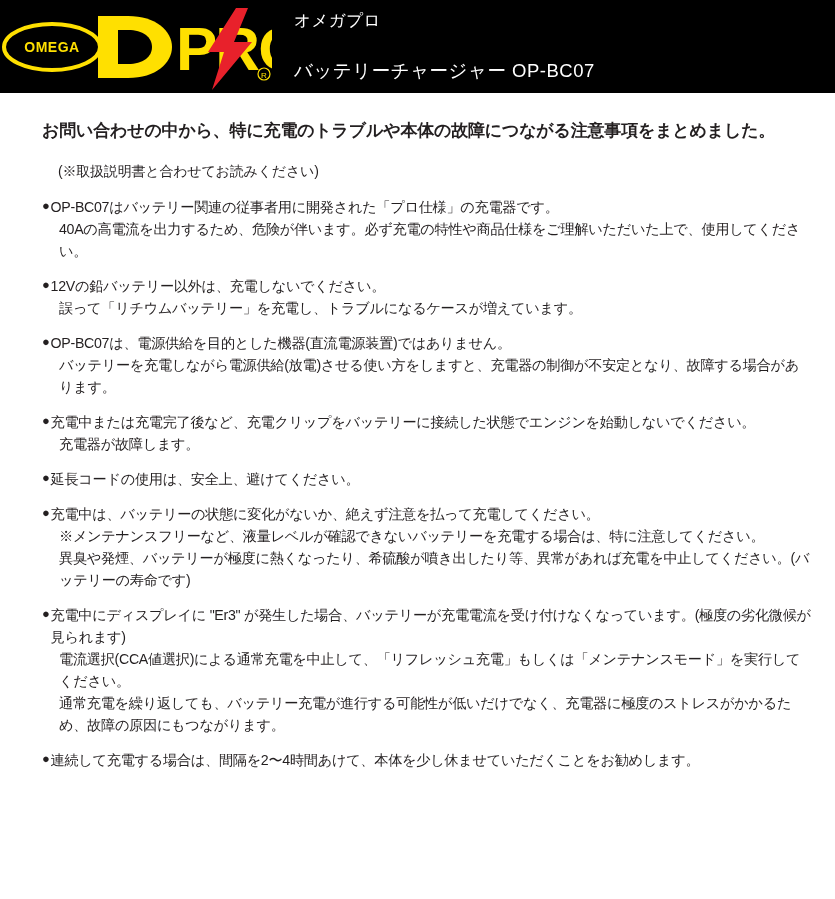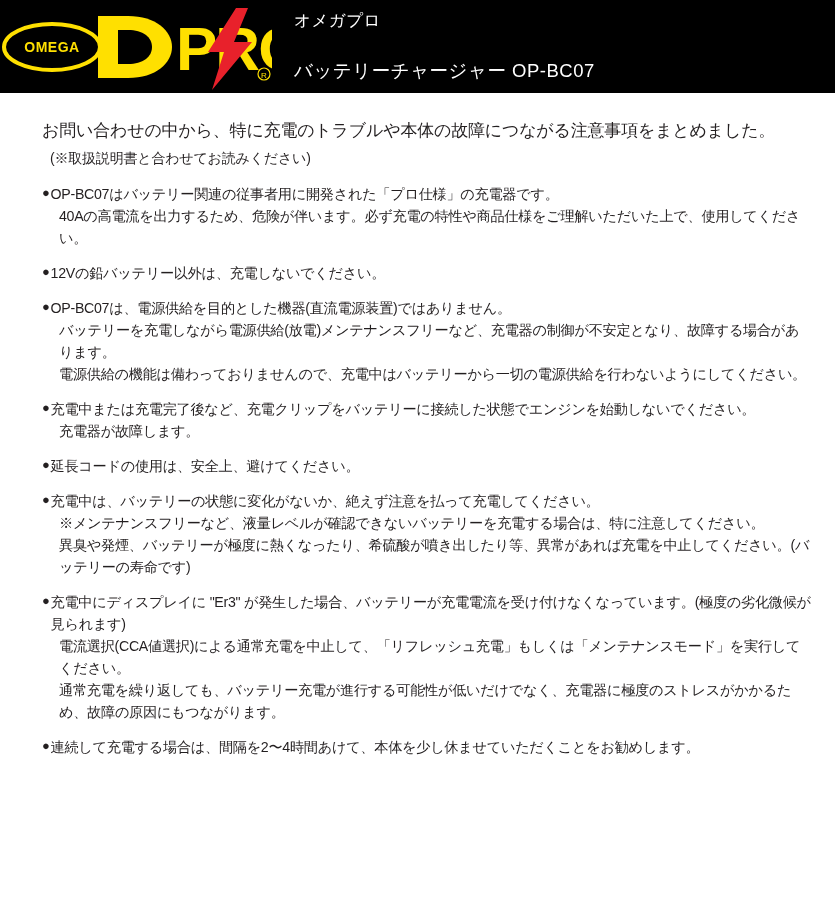--- a/index.html
+++ b/index.html
@@ -49,30 +49,30 @@
     line-height: 1.1;
     margin-top: 32px;
   }
 
   
   .content {
     padding: 26px 24px 0 42px;
   }
   .lead {
     font-size: 17px;
-    font-weight: normal;
+    font-weight: bold;
     letter-spacing: -0.2px;
     line-height: 1.45;
-    margin: 0 0 4px 0;
+    margin: 0 0 17px 0;
   }
   .lead-sub {
     font-size: 14px;
     letter-spacing: -0.2px;
     line-height: 1.5;
-    margin: 0 0 14px 8px;
+    margin: 0 0 14px 16px;
   }
 
   .item {
     margin-bottom: 13px;
   }
   .item-head {
     display: flex;
     align-items: flex-start;
     font-size: 14.2px;
     line-height: 1.55;
@@ -133,29 +133,29 @@
       <span class="item-head-text">OP-BC07はバッテリー関連の従事者用に開発された「プロ仕様」の充電器です。</span>
     </div>
     <div class="sub">40Aの高電流を出力するため、危険が伴います。必ず充電の特性や商品仕様をご理解いただいた上で、使用してください。</div>
   </div>
 
   <div class="item">
     <div class="item-head">
       <span class="bullet">●</span>
       <span class="item-head-text">12Vの鉛バッテリー以外は、充電しないでください。</span>
     </div>
+    <div class="sub">誤って「リチウムバッテリー」を充電し、トラブルになるケースが増えています。</div>
   </div>
 
   <div class="item">
     <div class="item-head">
       <span class="bullet">●</span>
       <span class="item-head-text">OP-BC07は、電源供給を目的とした機器(直流電源装置)ではありません。</span>
     </div>
-    <div class="sub">バッテリーを充電しながら電源供給(放電)メンテナンスフリーなど、充電器の制御が不安定となり、故障する場合があります。</div>
-    <div class="sub">電源供給の機能は備わっておりませんので、充電中はバッテリーから一切の電源供給を行わないようにしてください。</div>
+    <div class="sub">バッテリーを充電しながら電源供給(放電)させる使い方をしますと、充電器の制御が不安定となり、故障する場合があります。</div>
   </div>
 
   <div class="item">
     <div class="item-head">
       <span class="bullet">●</span>
       <span class="item-head-text">充電中または充電完了後など、充電クリップをバッテリーに接続した状態でエンジンを始動しないでください。</span>
     </div>
     <div class="sub">充電器が故障します。</div>
   </div>
 

